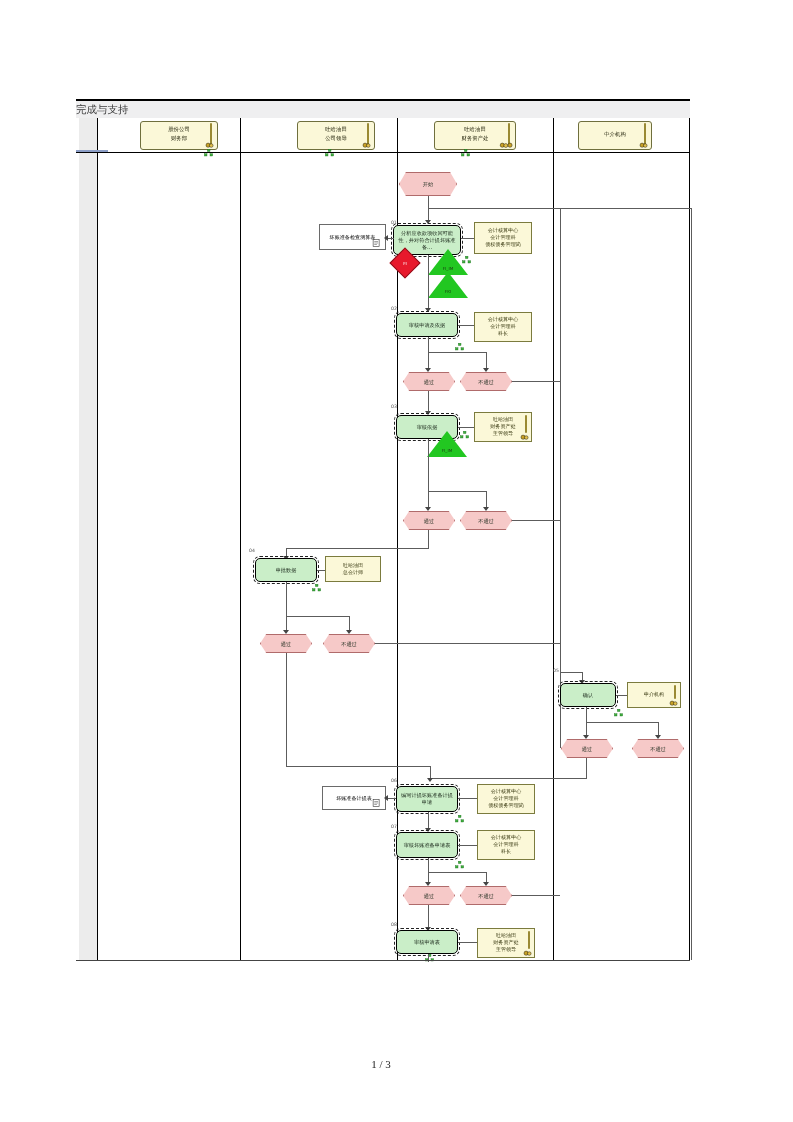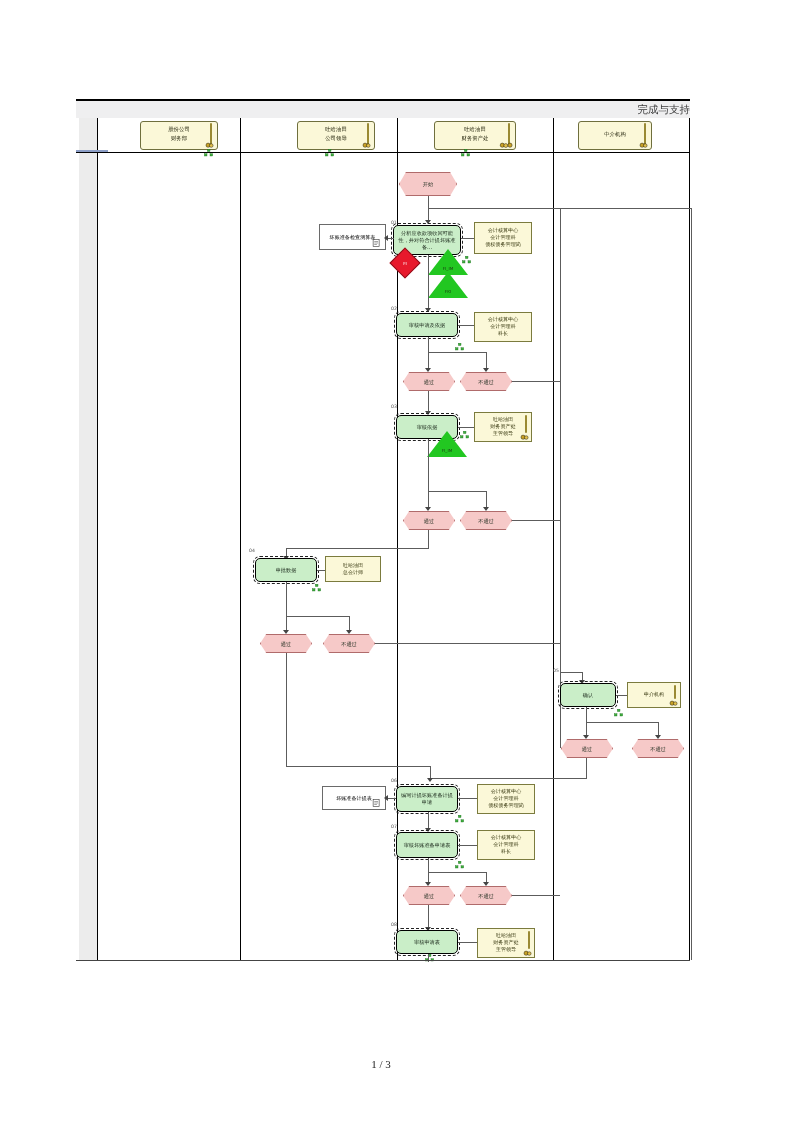--- a/index.html
+++ b/index.html
@@ -9,21 +9,21 @@
   #page{position:absolute;left:0;top:0;width:793px;height:1122px;}
 
   #left-gray-band{position:absolute;left:79px;top:114px;width:18px;height:846px;background:#ececec;}
 
   #doc-title{position:absolute;left:76px;top:74px;width:640px;height:24px;
     font-family:"Liberation Serif","DejaVu Serif",serif;font-weight:bold;font-size:19px;color:#000;
     letter-spacing:.2px;white-space:nowrap;}
   #title-rule{position:absolute;left:76px;top:99px;width:614px;height:2px;background:#000;}
 
   #band-subtitle{position:absolute;left:76px;top:101px;width:614px;height:17px;background:#efeff0;}
-  #band-subtitle span{position:absolute;left:0;top:2px;width:614px;text-align:right;
+  #band-subtitle span{position:absolute;left:0;top:2px;width:614px;text-align:left;
     font-size:10.5px;color:#3a3a3a;font-family:"DejaVu Sans",sans-serif;}
 
   
   .lane-sep{position:absolute;width:1px;background:#000;top:118px;height:842px;}
   #lane-left-border{position:absolute;left:97px;top:118px;width:1px;height:842px;background:#000;}
   #lane-right-border{position:absolute;left:689px;top:118px;width:1px;height:842px;background:#000;}
   #lane-hrule{position:absolute;left:76px;top:152px;width:614px;height:1px;background:#000;}
   #lane-hrule-blue{position:absolute;left:76px;top:150px;width:32px;height:2px;background:#8c9ec6;}
 
   

